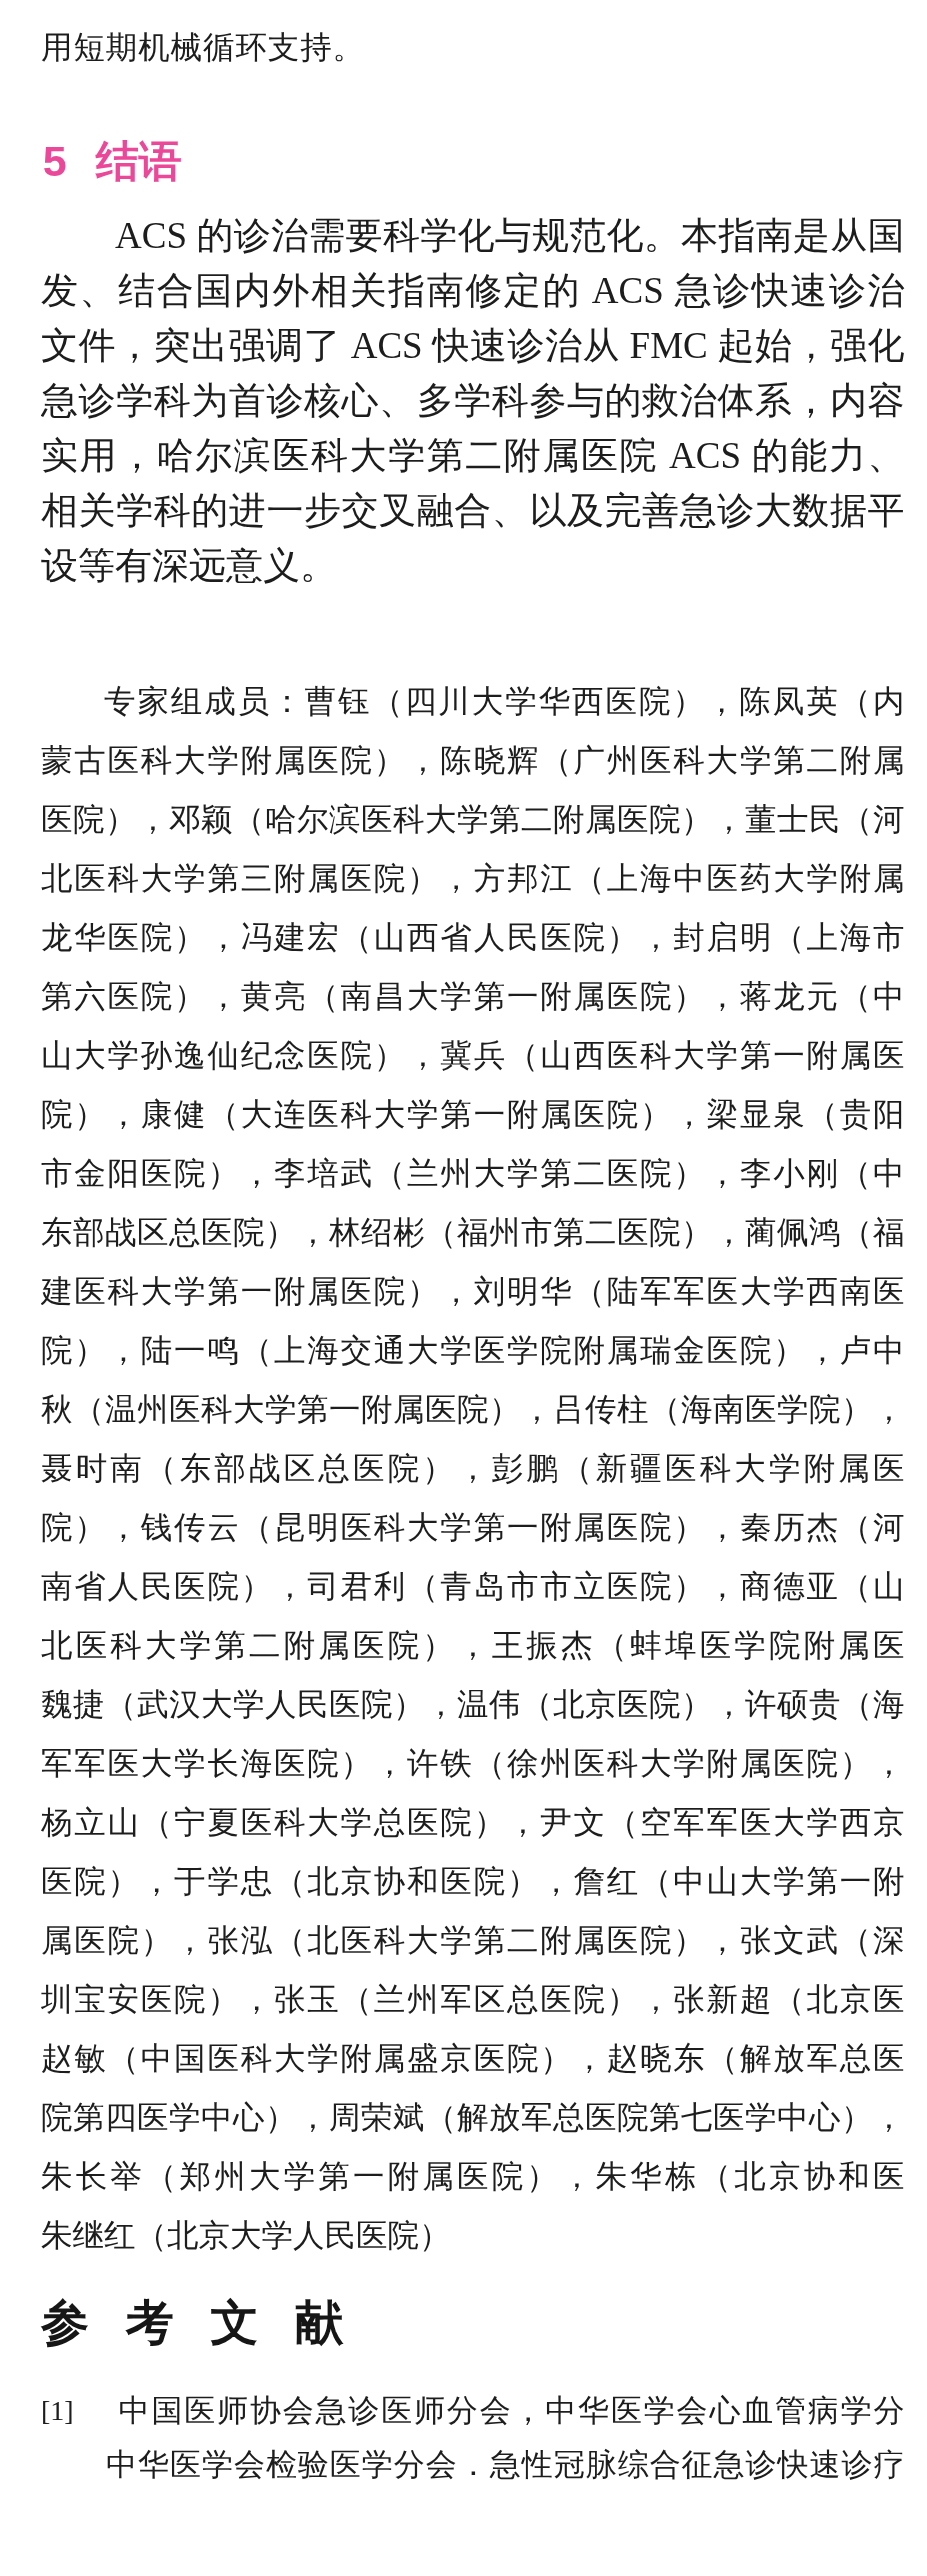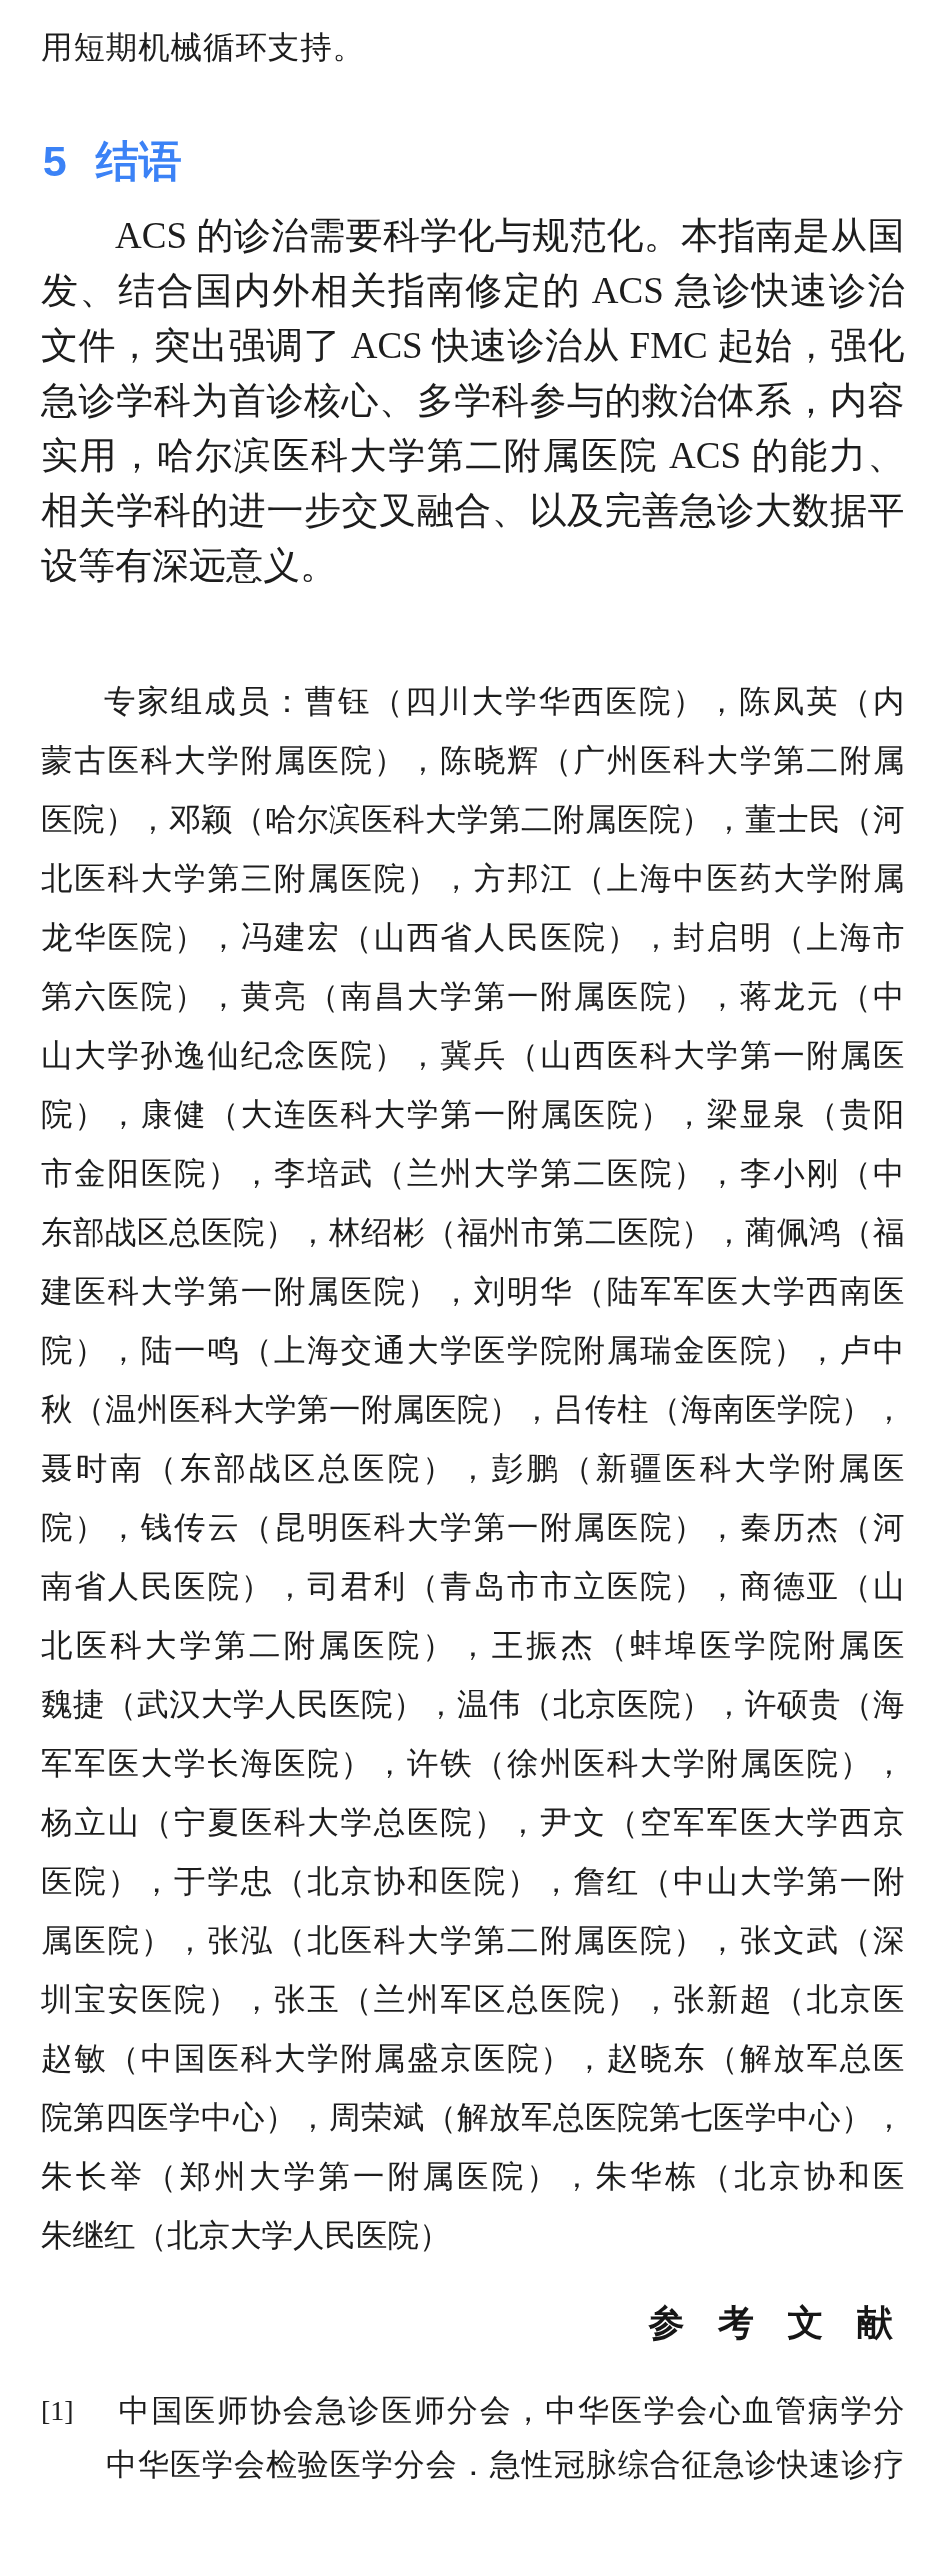--- a/index.html
+++ b/index.html
@@ -25,44 +25,44 @@
     letter-spacing: 0.9px;
   }
 
   
   h2.sec {
     margin: 63px 0 0 1.8px;
     font-family: "Liberation Sans", sans-serif;
     font-weight: 700;
     font-size: 43px;
     height: 54px; line-height: 54px;
-    color: #3b82f6;
+    color: #ec4899;
   }
   h2.sec .num { display: inline-block; margin-right: 29px; }
 
   
   .tline { white-space: normal; }
   .just  { text-align: justify; overflow: hidden; }
   .just::after { content: ""; display: inline-block; width: 100%; height: 0; }
   .indent { text-indent: 2em; }
 
   .concl { margin-top: 20px; }
   .concl .tline { font-size: 37px; height: 55px; line-height: 55px; }
 
   
   .experts { margin-top: 79px; }
   .experts .tline { font-size: 31.5px; height: 59px; line-height: 59px; }
 
   
   .refhead {
     margin-top: 34px;
-    text-align: right;
+    text-align: left;
     font-family: "Liberation Sans", sans-serif;
     font-weight: 700;
-    font-size: 36px;
+    font-size: 48px;
     height: 47px; line-height: 47px;
     letter-spacing: 11.7px;
     color: #161616;
   }
 
   
   .refs { margin-top: 38px; }
   .ref-item { position: relative; padding-left: 65px; }
   .ref-label {
     position: absolute; left: 0; top: 0;

